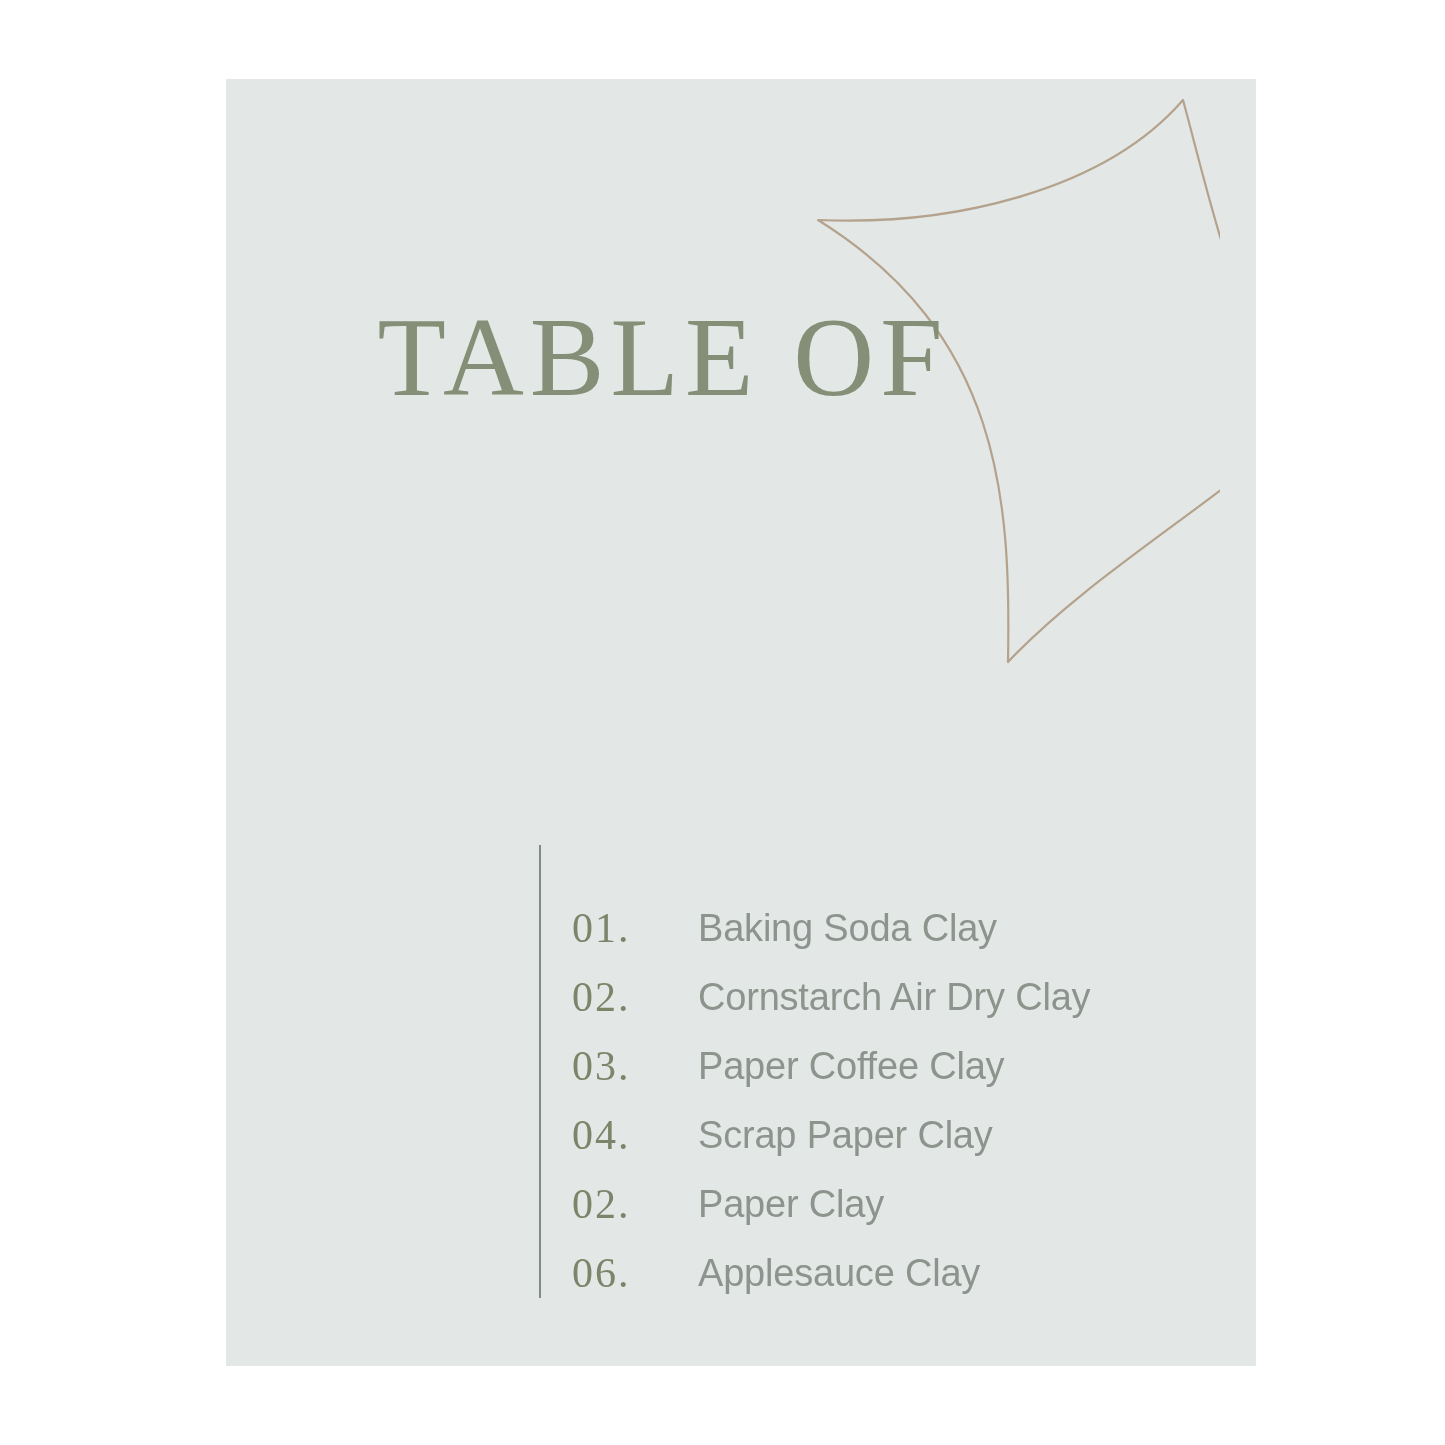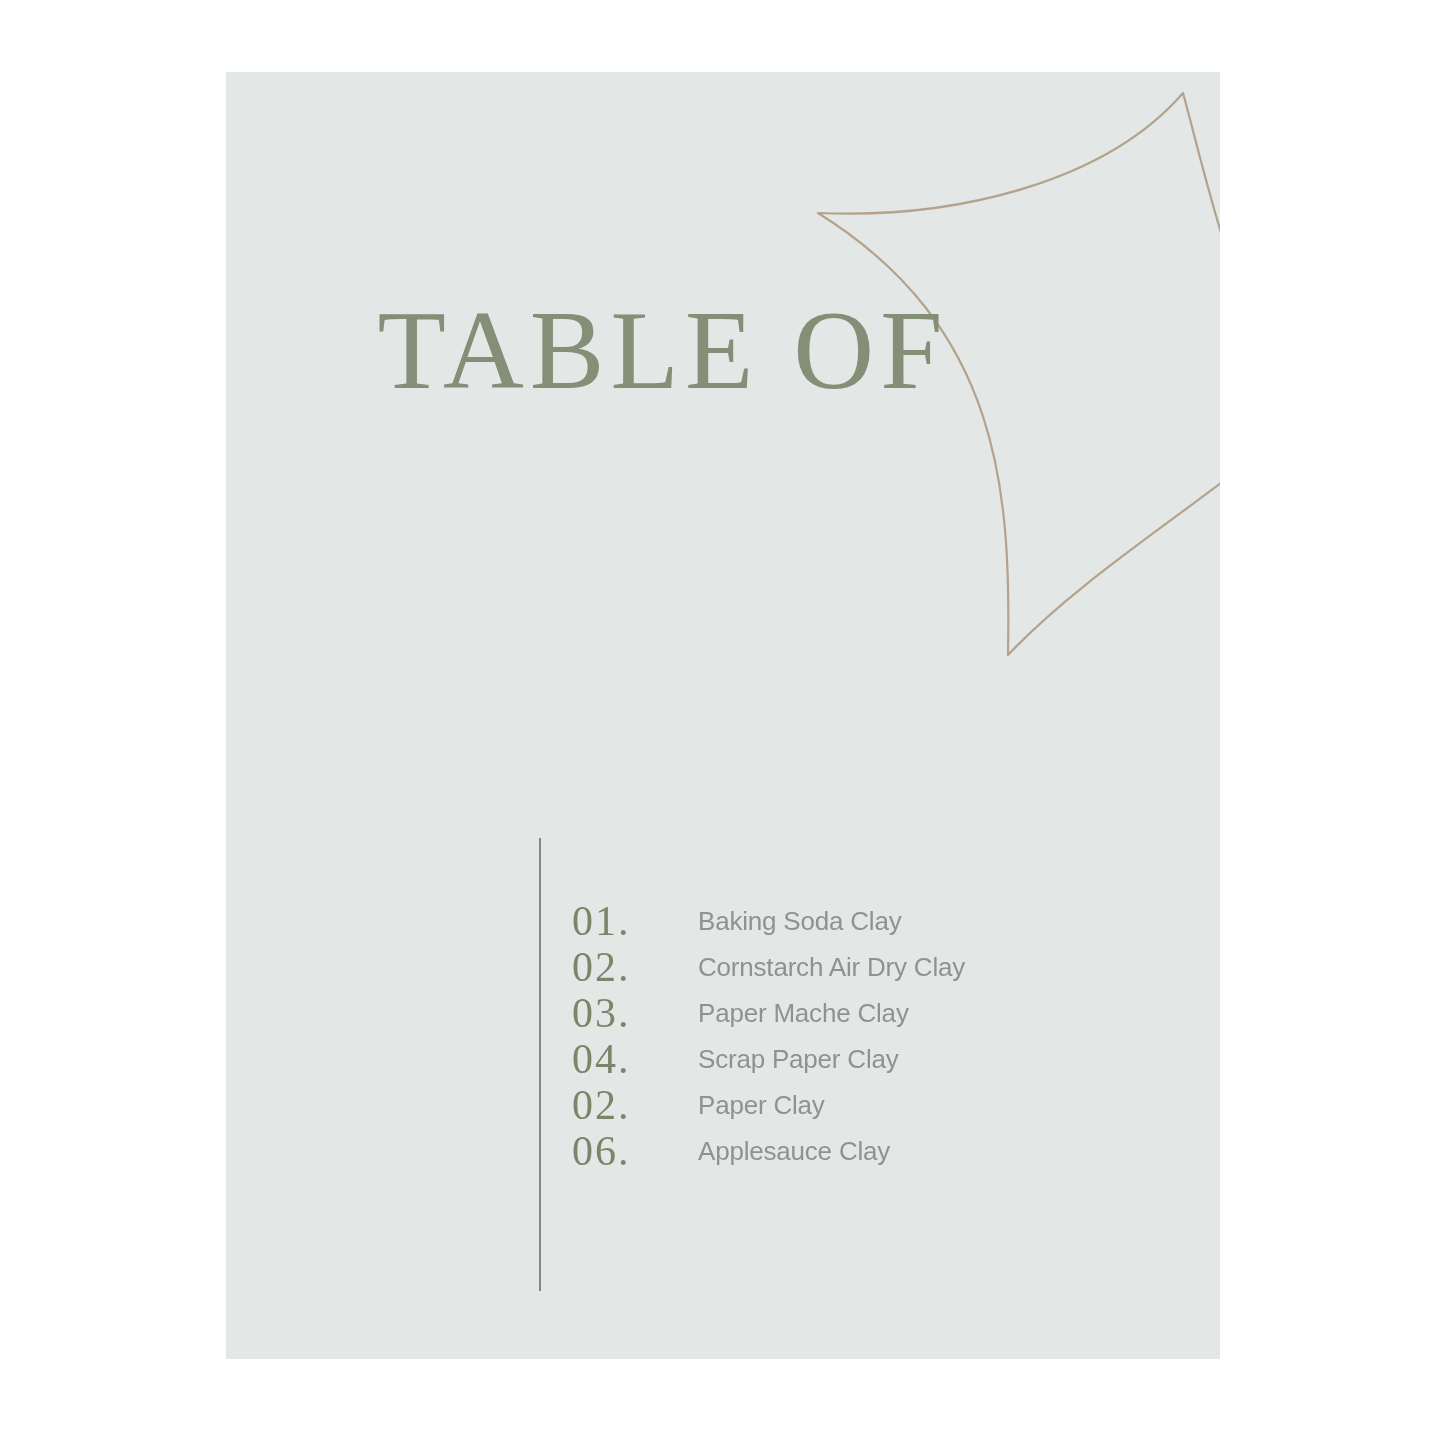--- a/index.html
+++ b/index.html
@@ -11,25 +11,26 @@
   .canvas {
     position: relative;
     width: 1445px;
     height: 1445px;
     background: #ffffff;
     overflow: hidden;
   }
   .page {
     position: absolute;
     left: 226px;
-    top: 72px;
+    top: 79px;
     width: 994px;
     height: 1287px;
     background: #e3e8e6;
     overflow: hidden;
+    padding-left: 36px;
   }
   .star-svg {
     position: absolute;
     left: 0;
     top: 0;
     width: 994px;
     height: 1287px;
     display: block;
     pointer-events: none;
   }
@@ -54,36 +55,37 @@
     width: 2px;
     height: 453px;
     background: #82898a;
   }
   .toc {
     position: absolute;
     left: 346px;
     top: 826px;
     display: flex;
     flex-direction: column;
+    gap: 23px;
   }
   .toc-row {
     display: flex;
     align-items: center;
     height: 46px;
   }
   .toc-num {
     flex: 0 0 126px;
     font-family: "Liberation Serif", serif;
     font-size: 42px;
     letter-spacing: 2px;
     color: #7c8569;
   }
   .toc-label {
     font-family: "Liberation Sans", sans-serif;
-    font-size: 26px;
+    font-size: 38px;
     letter-spacing: -0.2px;
     color: #8d938d;
     white-space: nowrap;
     text-align: right;
   }
 </style>
 </head>
 <body>
 
 <div class="canvas">
@@ -108,21 +110,21 @@
       <div class="toc-row">
         <span class="toc-num">01.</span>
         <span class="toc-label">Baking Soda Clay</span>
       </div>
       <div class="toc-row">
         <span class="toc-num">02.</span>
         <span class="toc-label">Cornstarch Air Dry Clay</span>
       </div>
       <div class="toc-row">
         <span class="toc-num">03.</span>
-        <span class="toc-label">Paper Mache Clay</span>
+        <span class="toc-label">Paper Coffee Clay</span>
       </div>
       <div class="toc-row">
         <span class="toc-num">04.</span>
         <span class="toc-label">Scrap Paper Clay</span>
       </div>
       <div class="toc-row">
         <span class="toc-num">02.</span>
         <span class="toc-label">Paper Clay</span>
       </div>
       <div class="toc-row">

